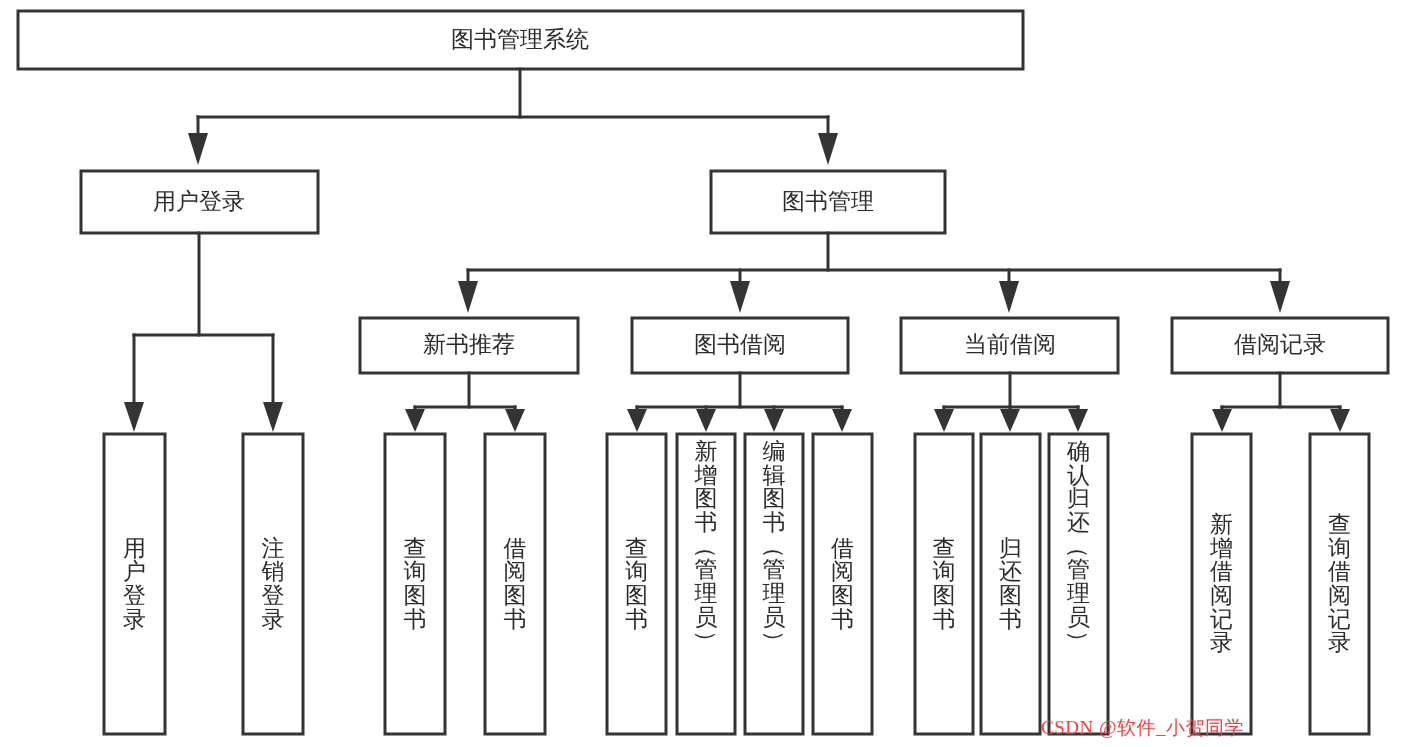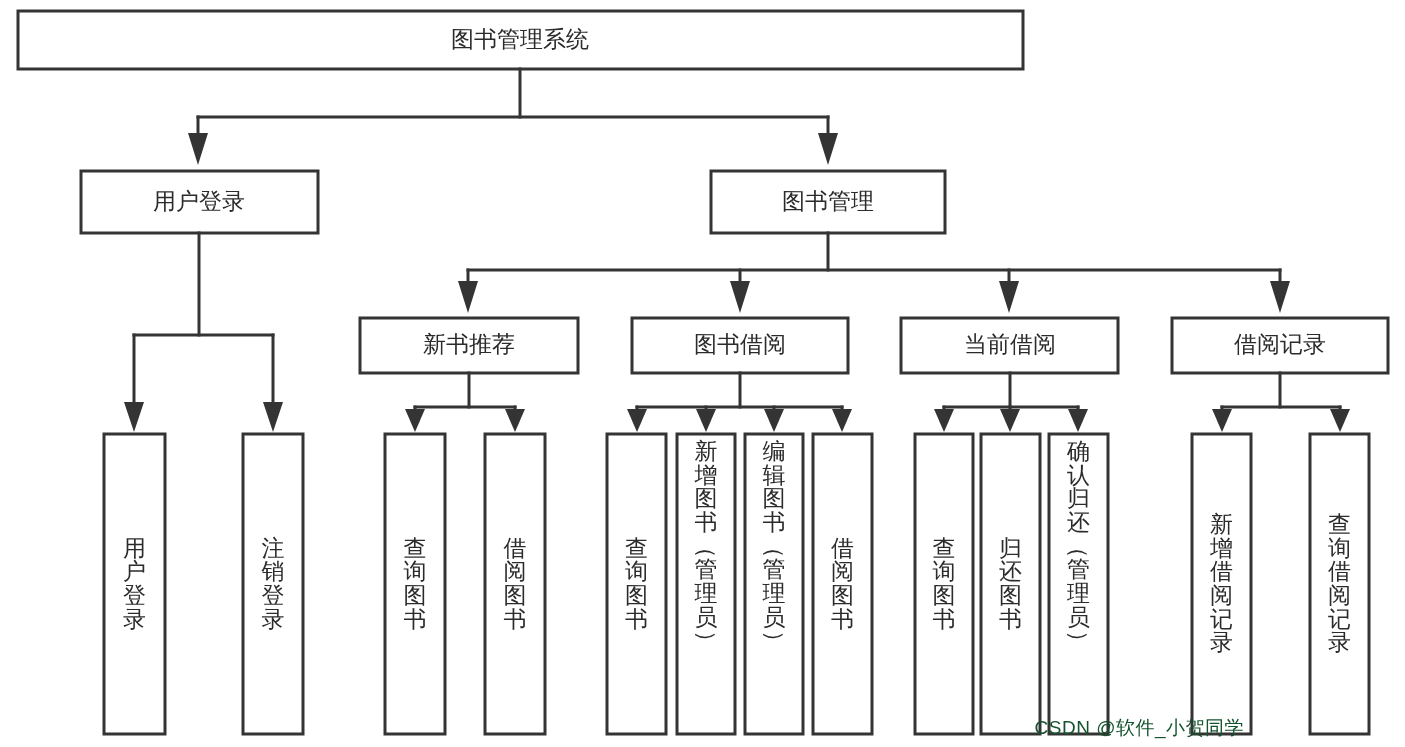--- a/index.html
+++ b/index.html
@@ -68,23 +68,23 @@
     display: block;
     text-align: center;
   }
   .vchar.rot {
     transform: rotate(90deg);
   }
   .watermark {
     position: absolute;
     right: 10px;
     bottom: 6px;
-    font-family: Liberation Sans, sans-serif;
+    font-family: Liberation Serif, serif;
     font-size: 19px;
-    color: #14532d;
+    color: #ef4444;
     white-space: nowrap;
     letter-spacing: 0.5px;
   }
 </style>
 </head>
 <body>
 
 <div id="diagram-root">
 
   <svg class="diagram-canvas" viewBox="0 0 1405 747" xmlns="http://www.w3.org/2000/svg">

